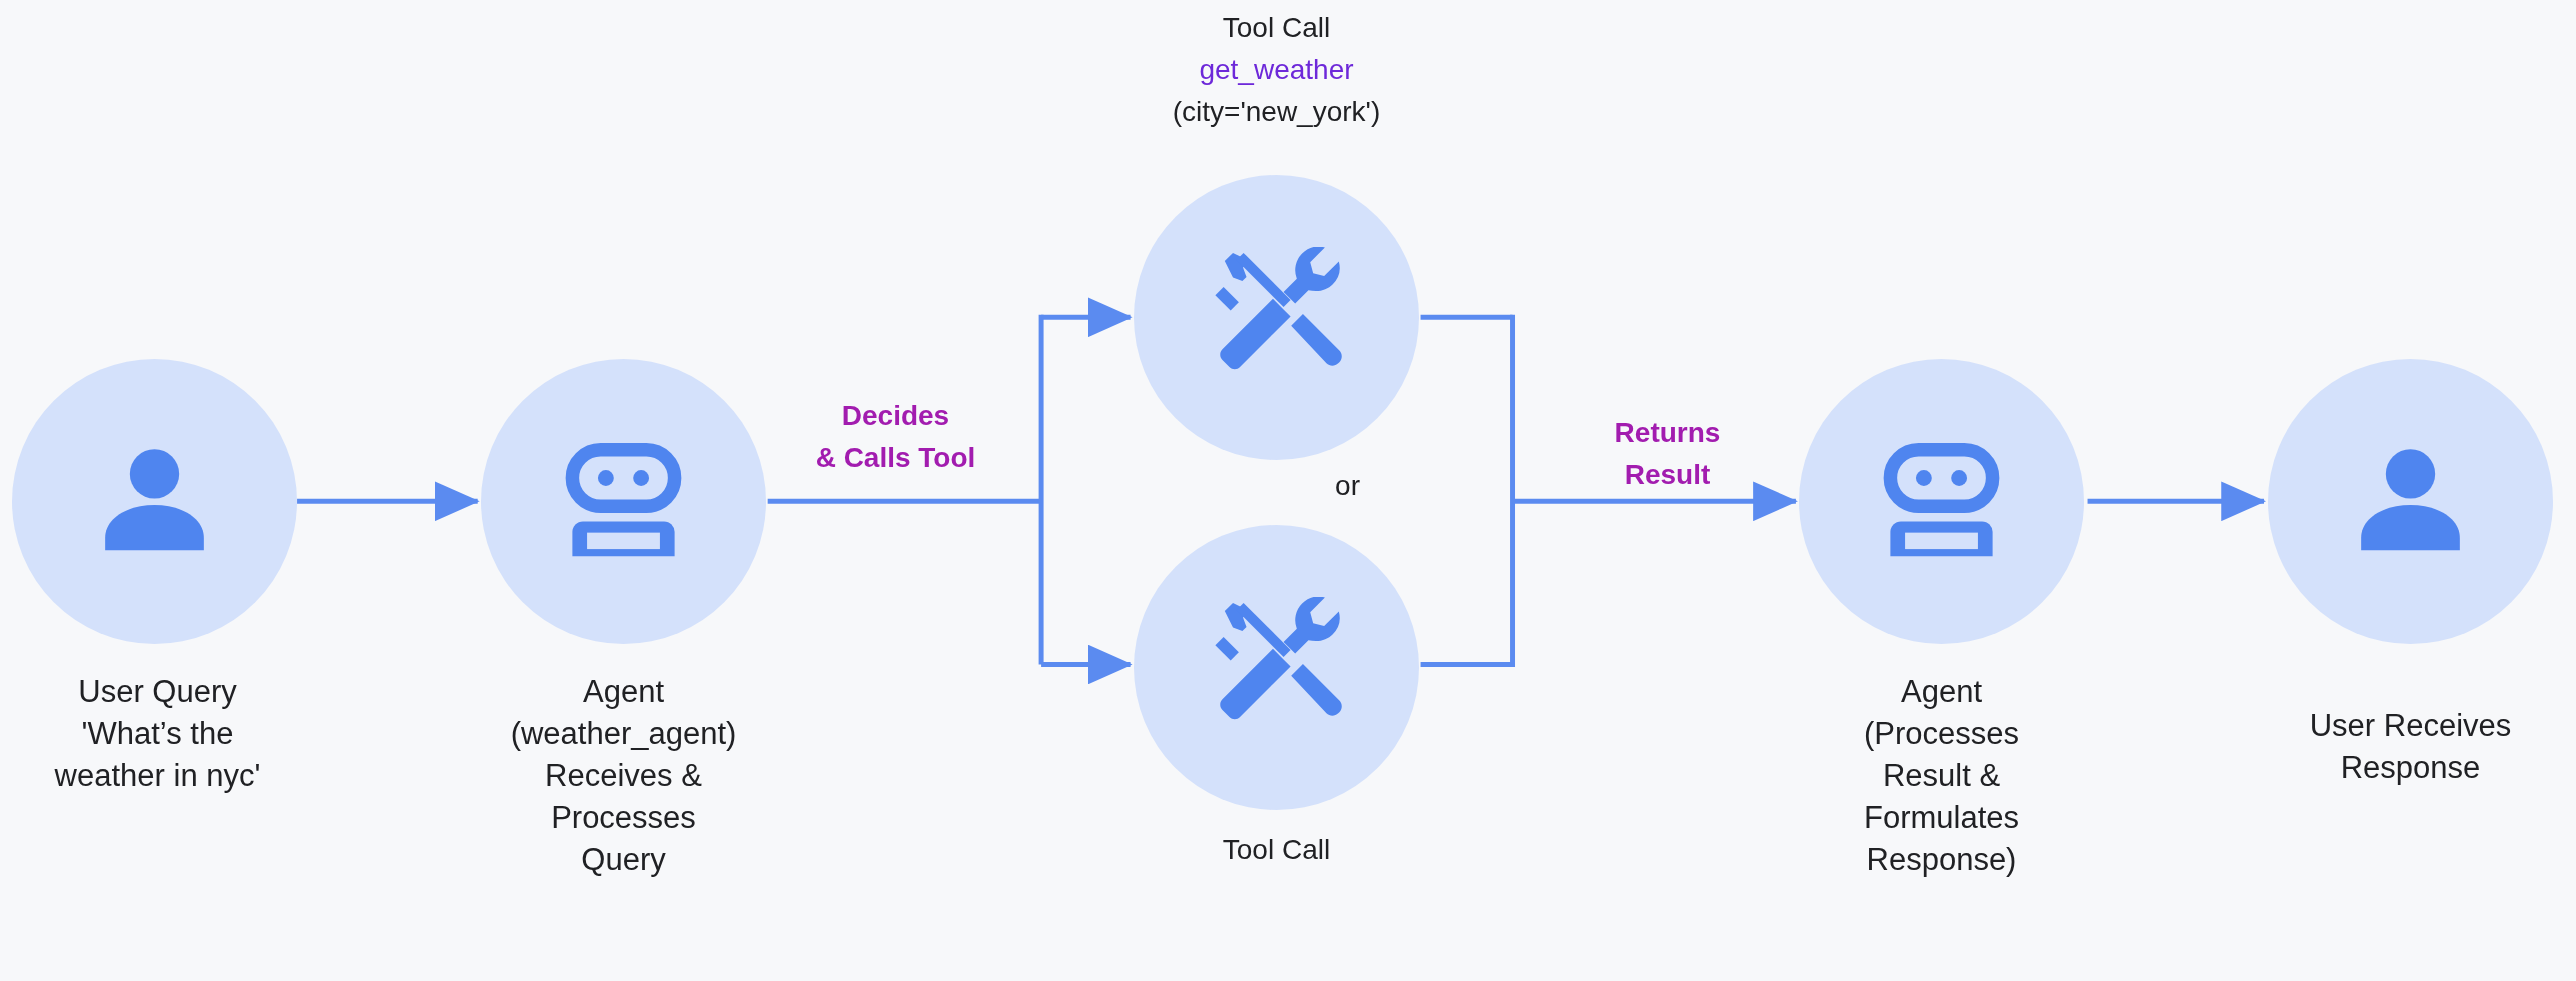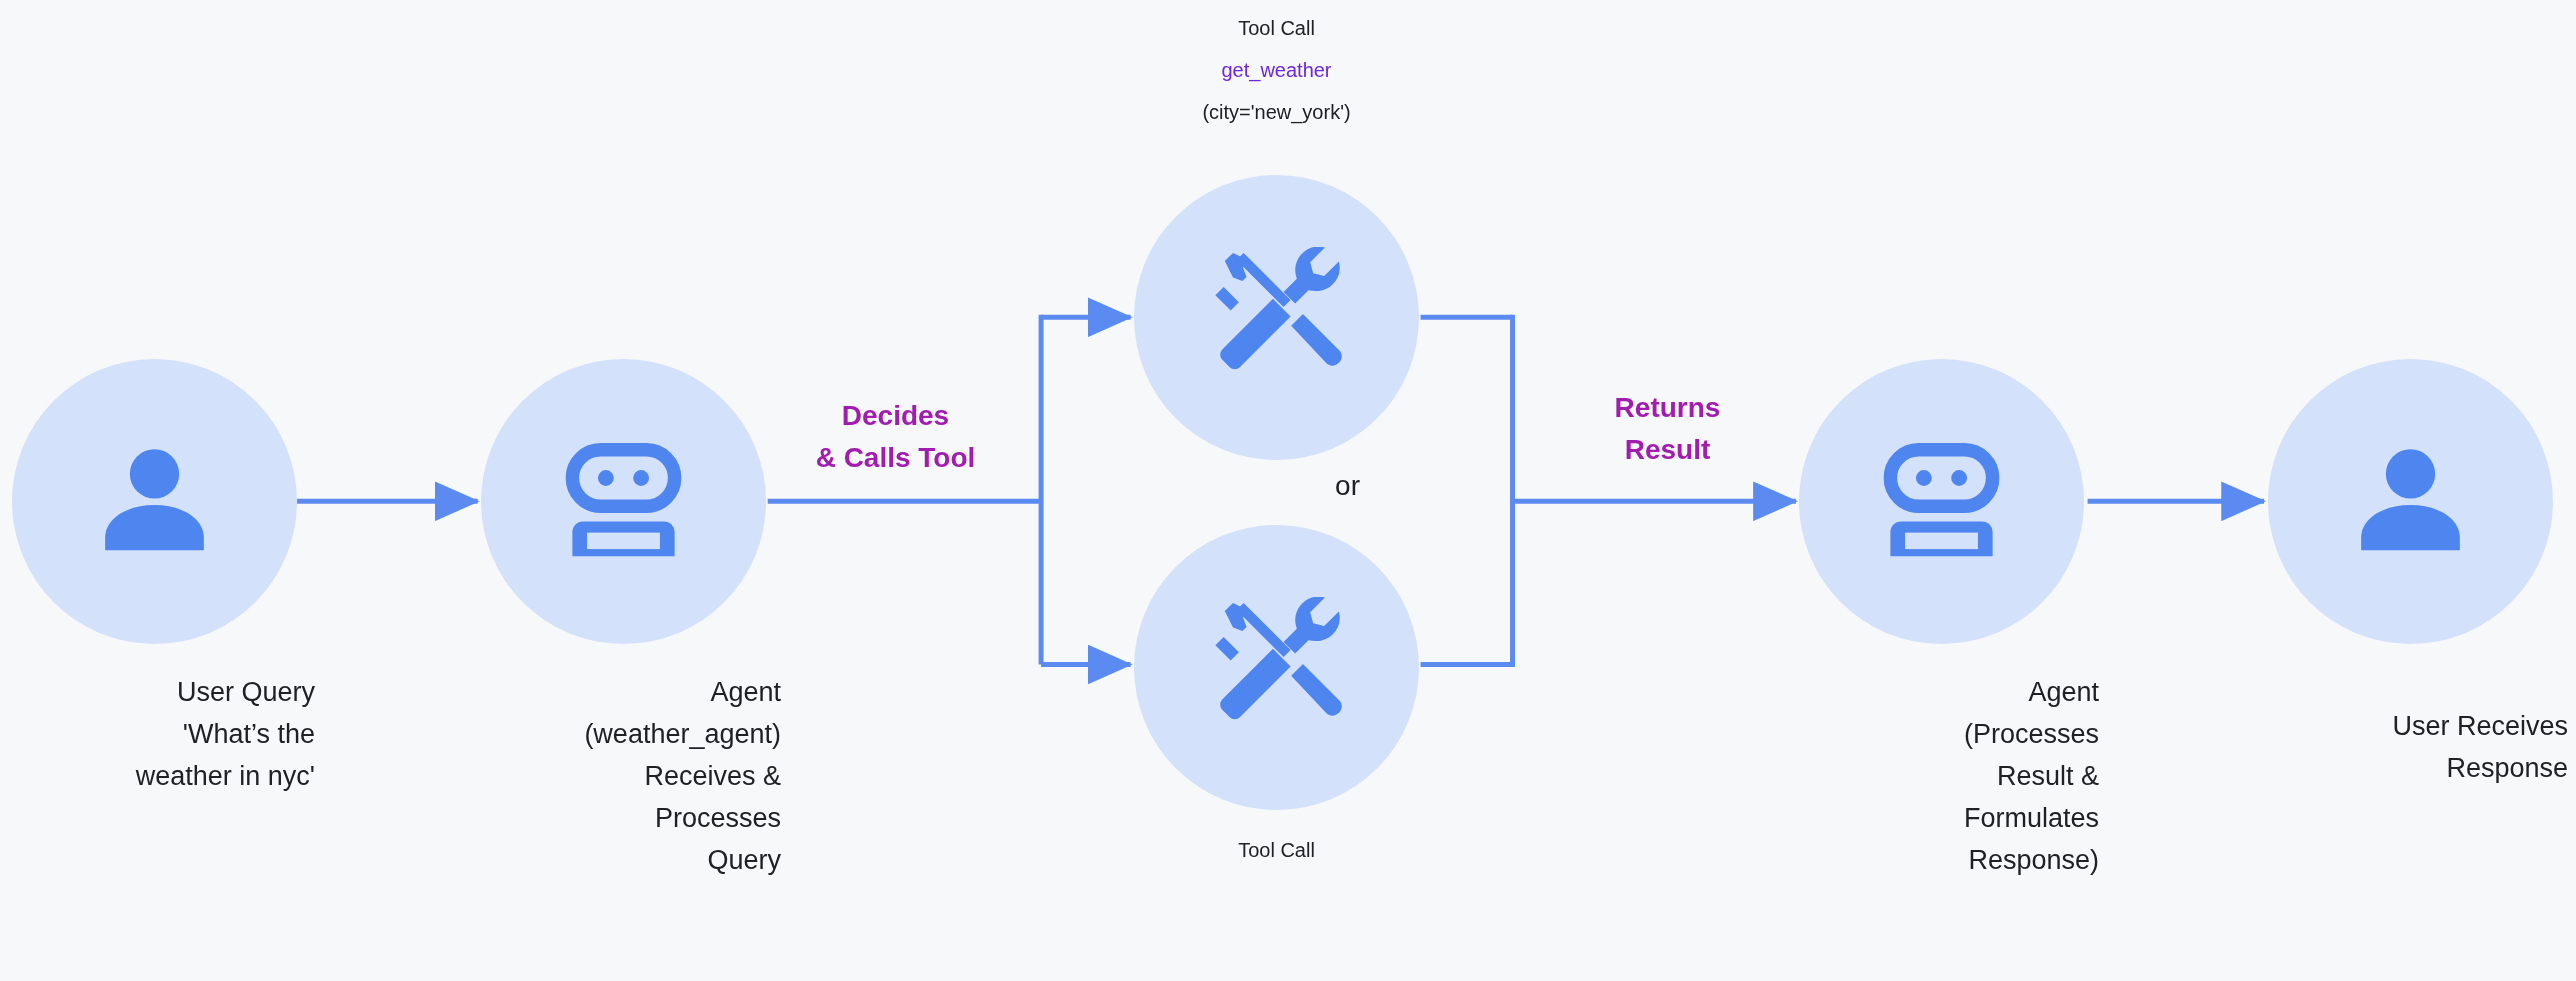--- a/index.html
+++ b/index.html
@@ -45,38 +45,38 @@
   .node-user-query   { left: 11.6px;   top: 359px; }
   .node-agent-in     { left: 481px;  top: 359px; }
   .node-tool-top     { left: 1134px; top: 175px; }
   .node-tool-bottom  { left: 1134px; top: 525px; }
   .node-agent-out    { left: 1799px; top: 359px; }
   .node-user-out     { left: 2268px; top: 359px; }
 
   
   .caption {
     position: absolute;
-    text-align: right;
+    text-align: center;
     color: #202124;
-    font-size: 27px;
+    font-size: 31px;
     line-height: 42px;
     white-space: pre-line;
     font-family: "Liberation Sans", sans-serif;
   }
   .cap-user-query  { left: 0px;    top: 671px;  width: 315px; }
   .cap-agent-in    { left: 466px;  top: 671px;  width: 315px; }
   .cap-agent-out   { left: 1784px; top: 671px;  width: 315px; }
   .cap-user-out    { left: 2253px; top: 671px;  width: 315px; margin-top: 34px; }
 
   
   .toolcap {
     position: absolute;
     width: 431px;
     text-align: center;
-    font-size: 20px;
+    font-size: 28px;
     line-height: 42px;
     color: #202124;
     font-family: "Liberation Sans", sans-serif;
   }
   .toolcap .fn {
     color: #6d28d9;
     display: block;
   }
   .toolcap .plain { display: block; }
   .tc-top    { left: 1061px; top: 6.6px; }
@@ -87,21 +87,21 @@
     position: absolute;
     text-align: center;
     color: #a21caf;
     font-weight: bold;
     font-size: 28px;
     line-height: 42px;
     white-space: pre-line;
     font-family: "Liberation Sans", sans-serif;
   }
   .el-decides { left: 771px;  top: 395px; width: 249px; }
-  .el-returns { left: 1543px; top: 387px; width: 249px; }
+  .el-returns { left: 1543px; top: 412px; width: 249px; }
 
   .or-label {
     position: absolute;
     left: 1194px;
     top: 468px;
     width: 166px;
     text-align: right;
     font-size: 28px;
     line-height: 36px;
     color: #202124;

